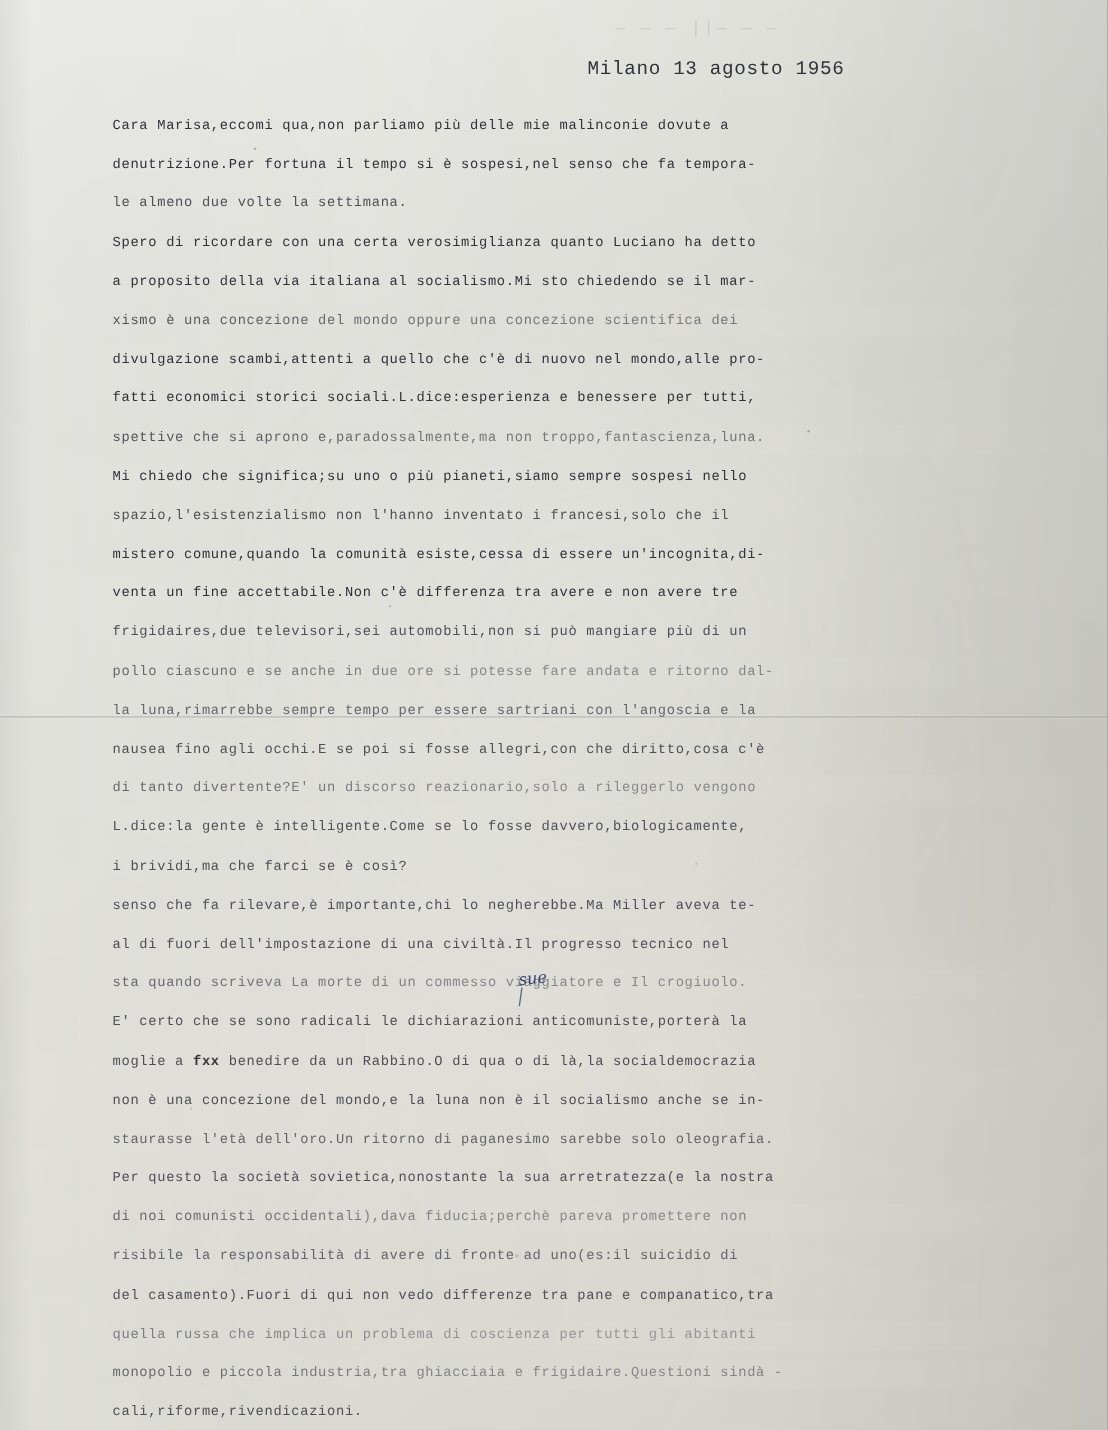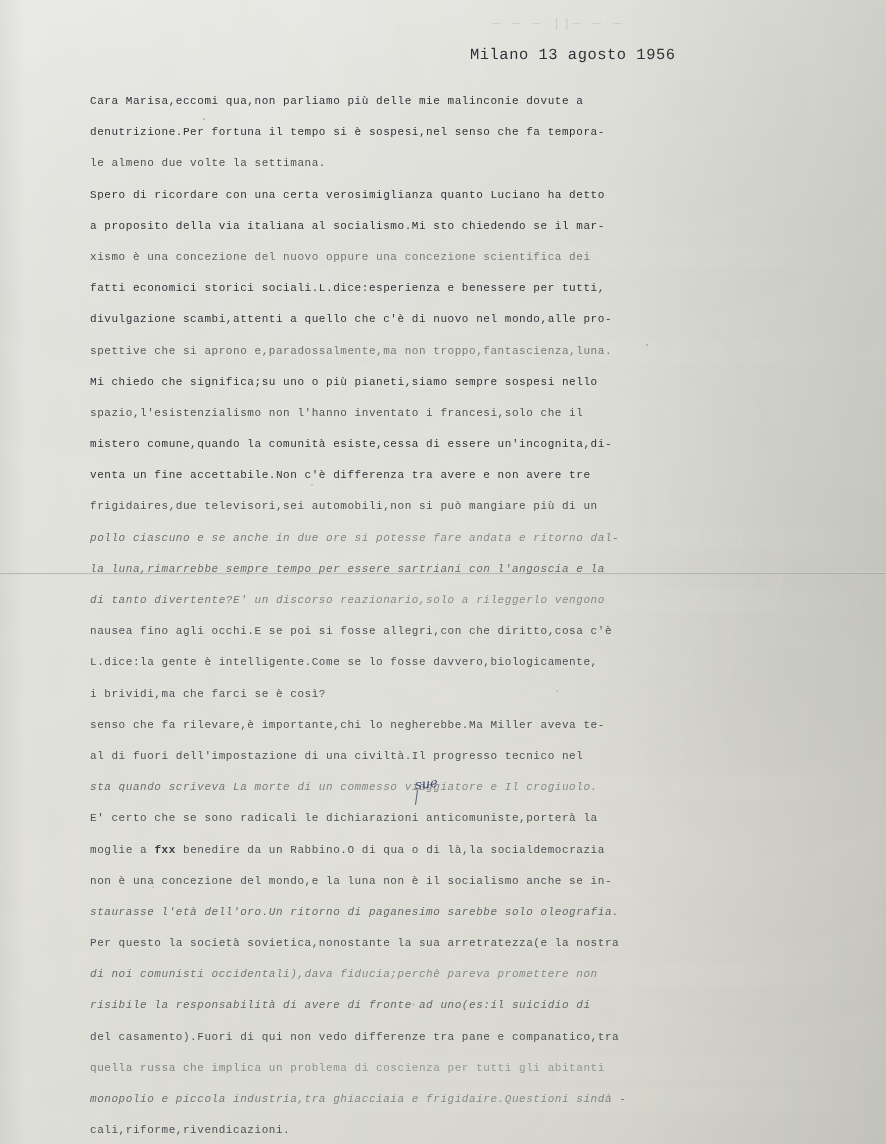--- a/index.html
+++ b/index.html
@@ -107,21 +107,21 @@
     font-size: 11px;
     letter-spacing: 0.55px;
     white-space: pre;
     color: #33353d;
     position: relative;
   }
 
   
   .ink-1 { color: #2b2d35; opacity: 0.97; }
   .ink-2 { color: #3a3c44; opacity: 0.88; }
-  .ink-3 { color: #46484f; opacity: 0.80; font-style: italic; }
+  .ink-3 { color: #46484f; opacity: 0.80; }
   .ink-4 { color: #53555c; opacity: 0.72; }
 
   
   .line.washed::after {
     content: "";
     position: absolute;
     left: -4px; right: -4px; top: 4px; bottom: 4px;
     background: linear-gradient(90deg,
       rgba(222,222,216,0.00) 0%,
       rgba(222,222,216,0.26) 34%,
@@ -179,33 +179,33 @@
   <div class="fold shadowed" style="top:572px;"></div>
 
   <div class="typed dateline ink-1" style="top:46px;">Milano 13 agosto 1956</div>
 
   <div class="body-block">
     <span class="line ink-1">Cara Marisa,eccomi qua,non parliamo più delle mie malinconie dovute a</span>
     <span class="line ink-1">denutrizione.Per fortuna il tempo si è sospesi,nel senso che fa tempora-</span>
     <span class="line ink-2">le almeno due volte la settimana.</span>
     <span class="line ink-1">Spero di ricordare con una certa verosimiglianza quanto Luciano ha detto</span>
     <span class="line ink-1">a proposito della via italiana al socialismo.Mi sto chiedendo se il mar-</span>
-    <span class="line ink-2 washed">xismo è una concezione del nuovo oppure una concezione scientifica dei</span>
+    <span class="line ink-2 washed">xismo è una concezione del mondo oppure una concezione scientifica dei</span>
+    <span class="line ink-1">divulgazione scambi,attenti a quello che c'è di nuovo nel mondo,alle pro-</span>
     <span class="line ink-1">fatti economici storici sociali.L.dice:esperienza e benessere per tutti,</span>
-    <span class="line ink-1">divulgazione scambi,attenti a quello che c'è di nuovo nel mondo,alle pro-</span>
     <span class="line ink-2 washed">spettive che si aprono e,paradossalmente,ma non troppo,fantascienza,luna.</span>
     <span class="line ink-1">Mi chiedo che significa;su uno o più pianeti,siamo sempre sospesi nello</span>
     <span class="line ink-2">spazio,l'esistenzialismo non l'hanno inventato i francesi,solo che il</span>
     <span class="line ink-1">mistero comune,quando la comunità esiste,cessa di essere un'incognita,di-</span>
     <span class="line ink-1">venta un fine accettabile.Non c'è differenza tra avere e non avere tre</span>
     <span class="line ink-2">frigidaires,due televisori,sei automobili,non si può mangiare più di un</span>
     <span class="line ink-3 washed">pollo ciascuno e se anche in due ore si potesse fare andata e ritorno dal-</span>
     <span class="line ink-3">la luna,rimarrebbe sempre tempo per essere sartriani con l'angoscia e la</span>
+    <span class="line ink-2">nausea fino agli occhi.E se poi si fosse allegri,con che diritto,cosa c'è</span>
     <span class="line ink-3 washed">di tanto divertente?E' un discorso reazionario,solo a rileggerlo vengono</span>
-    <span class="line ink-2">nausea fino agli occhi.E se poi si fosse allegri,con che diritto,cosa c'è</span>
     <span class="line ink-2">L.dice:la gente è intelligente.Come se lo fosse davvero,biologicamente,</span>
     <span class="line ink-2">i brividi,ma che farci se è così?</span>
     <span class="line ink-2">senso che fa rilevare,è importante,chi lo negherebbe.Ma Miller aveva te-</span>
     <span class="line ink-2">al di fuori dell'impostazione di una civiltà.Il progresso tecnico nel</span>
     <span class="line ink-3 washed">sta quando scriveva La morte di un commesso viaggiatore e Il crogiuolo.</span>
     <span class="line ink-2">E' certo che se sono radicali le dichiarazioni anticomuniste,porterà la</span>
     <span class="line ink-2">moglie a <span class="overstrike">fxx</span> benedire da un Rabbino.O di qua o di là,la socialdemocrazia</span>
     <span class="line ink-2">non è una concezione del mondo,e la luna non è il socialismo anche se in-</span>
     <span class="line ink-3">staurasse l'età dell'oro.Un ritorno di paganesimo sarebbe solo oleografia.</span>
     <span class="line ink-2">Per questo la società sovietica,nonostante la sua arretratezza(e la nostra</span>

